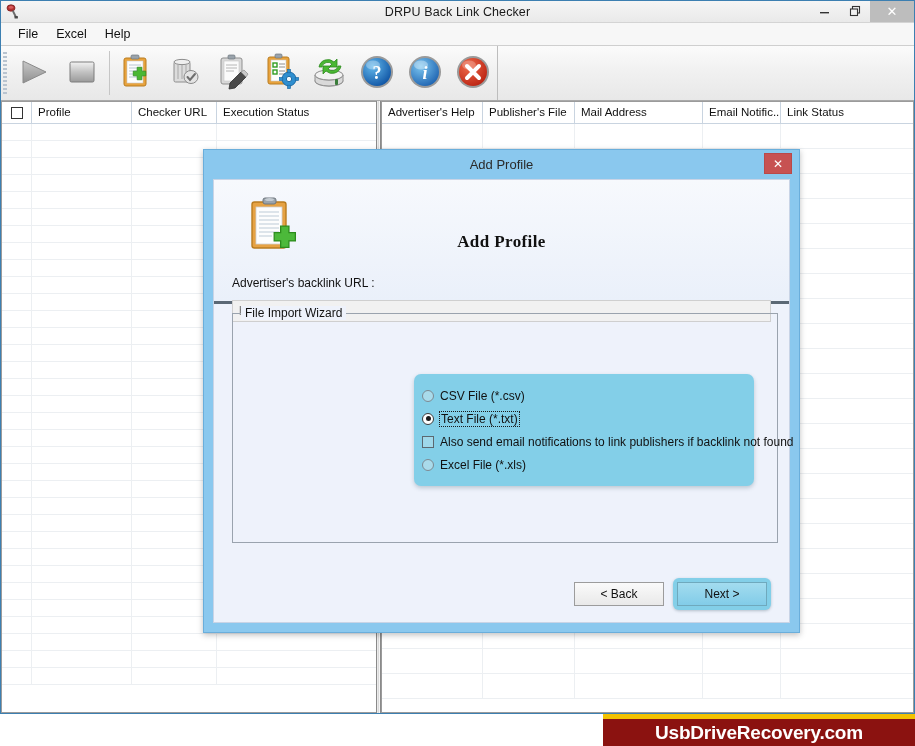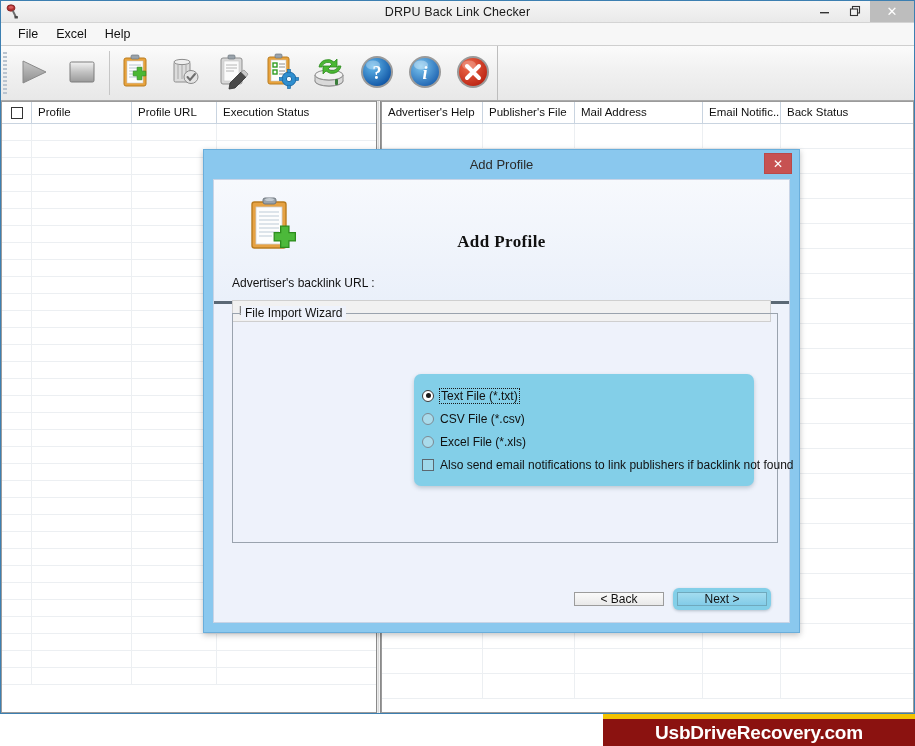--- a/index.html
+++ b/index.html
@@ -345,21 +345,21 @@
     padding: 0 1px;
   }
 
   #dlg-buttons {
     position: absolute;
     right: 18px; bottom: 12px;
     display: flex;
     align-items: center;
   }
   .dlg-btn {
-    width: 90px; height: 14px;
+    width: 90px; height: 24px;
     font-size: 12px;
     display: flex; align-items: center; justify-content: center;
     box-sizing: border-box;
     font-family: "Liberation Sans", sans-serif;
     color: #111;
   }
   #btn-back {
     background: linear-gradient(to bottom,#fafafa,#e9e9e9);
     border: 1px solid #9c9c9c;
   }
@@ -625,21 +625,21 @@
   </div>
 
   <div id="grid-area">
 
     <div class="grid-pane" id="grid-left">
       <div class="hdr-row">
         <div class="hdr-cell check" style="width:30px">
           <div class="hdr-check"></div>
         </div>
         <div class="hdr-cell" style="width:100px">Profile</div>
-        <div class="hdr-cell" style="width:85px">Profile URL</div>
+        <div class="hdr-cell" style="width:85px">Checker URL</div>
         <div class="hdr-cell" style="width:158px;border-right:none">Execution Status</div>
       </div>
       <div class="body-rows" id="left-rows">
           <div class="grow">
             <div class="gcell" style="width: 30px;"></div>
             <div class="gcell" style="width: 100px;"></div>
             <div class="gcell" style="width: 85px;"></div>
             <div class="gcell" style="width: 158px; border-right: none;"></div>
           </div>
           <div class="grow">
@@ -838,21 +838,21 @@
     </div>
 
     <div id="vsplit"></div>
 
     <div class="grid-pane" id="grid-right">
       <div class="hdr-row">
         <div class="hdr-cell" style="width:101px">Advertiser's Help</div>
         <div class="hdr-cell" style="width:92px">Publisher's File</div>
         <div class="hdr-cell" style="width:128px">Mail Address</div>
         <div class="hdr-cell" style="width:78px">Email Notific...</div>
-        <div class="hdr-cell" style="width:116px;border-right:none">Back Status</div>
+        <div class="hdr-cell" style="width:116px;border-right:none">Link Status</div>
       </div>
       <div class="body-rows" id="right-rows">
           <div class="grow">
             <div class="gcell" style="width: 101px;"></div>
             <div class="gcell" style="width: 92px;"></div>
             <div class="gcell" style="width: 128px;"></div>
             <div class="gcell" style="width: 78px;"></div>
             <div class="gcell" style="width: 116px; border-right: none;"></div>
           </div>
           <div class="grow">
@@ -1045,34 +1045,34 @@
         <input id="url-input" type="text" placeholder="backlink.com" style="">
       </div>
 
       <div id="dlg-lower">
 
         <div id="fieldset">
           <div id="fieldset-legend">File Import Wizard</div>
 
           <div id="radio-panel">
             <div class="opt-row">
+              <span class="radio"></span>
+              <span class="opt-label">CSV File (*.csv)</span>
+            </div>
+            <div class="opt-row">
               <span class="radio checked"></span>
               <span class="opt-label focused">Text File (*.txt)</span>
             </div>
             <div class="opt-row">
-              <span class="radio"></span>
-              <span class="opt-label">CSV File (*.csv)</span>
+              <span class="checkbox"></span>
+              <span class="opt-label">Also send email notifications to link publishers if backlink not found</span>
             </div>
             <div class="opt-row">
               <span class="radio"></span>
               <span class="opt-label">Excel File (*.xls)</span>
-            </div>
-            <div class="opt-row">
-              <span class="checkbox"></span>
-              <span class="opt-label">Also send email notifications to link publishers if backlink not found</span>
             </div>
           </div>
         </div>
 
         <div id="dlg-buttons">
           <div class="dlg-btn" id="btn-back">&lt; Back</div>
           <div id="btn-next-wrap">
             <div class="dlg-btn" id="btn-next">Next &gt;</div>
           </div>
         </div>

